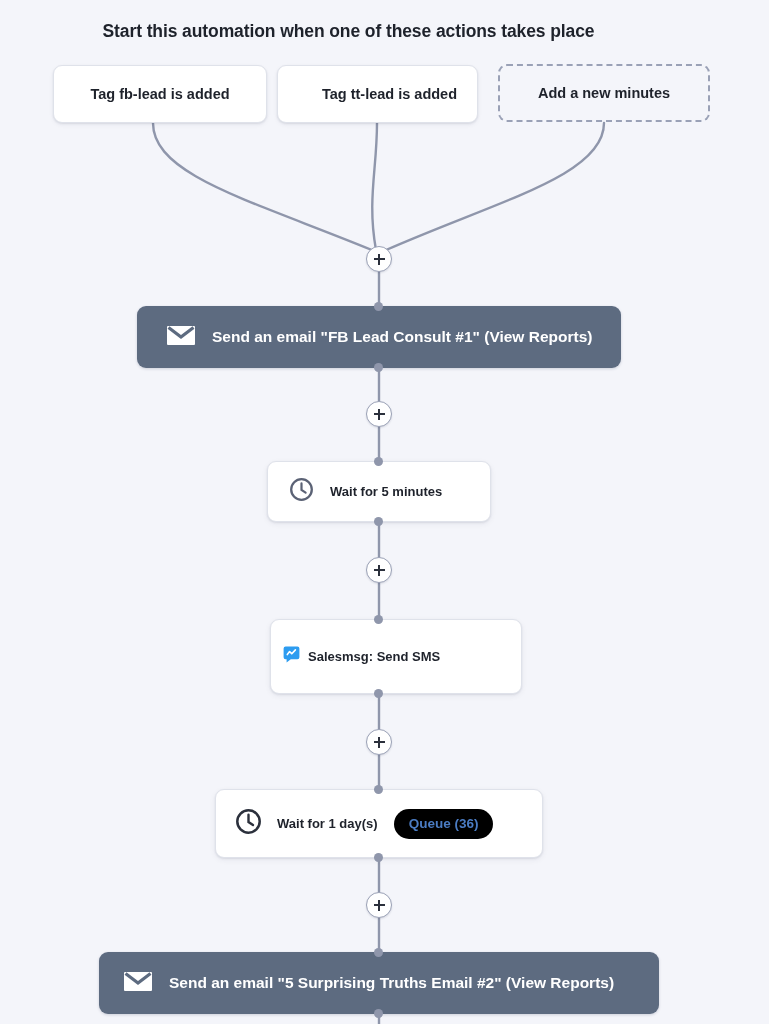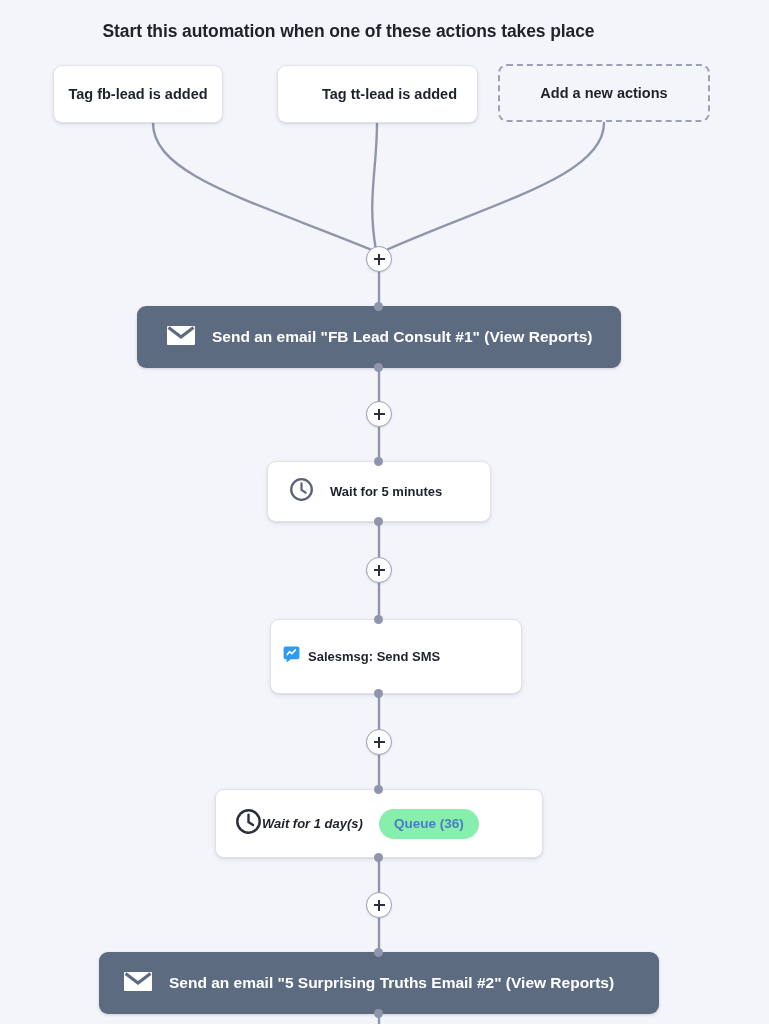--- a/index.html
+++ b/index.html
@@ -89,21 +89,21 @@
   .step.email .label {
     color: #ffffff;
     font-size: 15.5px;
   }
 
   
   .icon { flex: none; display: block; }
 
   .badge {
     margin-left: 16px;
-    background: #86efac;
+    background: #000000;
     color: #4b7cc3;
     font-size: 13.5px;
     font-weight: bold;
     border-radius: 999px;
     padding: 7px 15px 8px 15px;
     white-space: nowrap;
   }
 
   
   .plus {
@@ -157,30 +157,30 @@
       <path d="M379,521 L379,558"></path>
       <path d="M379,583 L379,620"></path>
       <path d="M379,693 L379,730"></path>
       <path d="M379,755 L379,790"></path>
       <path d="M379,857 L379,893"></path>
       <path d="M379,918 L379,953"></path>
       <path d="M379,1013 L379,1024"></path>
     </g>
   </svg>
 
-  <div class="trigger" style="left:53px; top:65px; width:170px;">
+  <div class="trigger" style="left:53px; top:65px; width:214px;">
     <span>Tag fb-lead is added</span>
   </div>
 
   <div class="trigger" style="left:277px; top:65px; width:201px;padding-left:24px;">
     <span>Tag tt-lead is added</span>
   </div>
 
   <div class="trigger dashed" style="left:498px; top:64px; width:212px;">
-    <span>Add a new actions</span>
+    <span>Add a new minutes</span>
   </div>
 
   <div class="plus" style="left:366px; top:246px;"></div>
 
   <div class="step email" style="left:137px; top:306px; width:484px; height:62px; padding-left:30px;">
     <span class="icon">
       <svg width="28" height="21" viewBox="0 0 28 21">
         <path d="M1 1 h26 a1 1 0 0 1 1 1 v17 a1 1 0 0 1 -1 1 h-26 a1 1 0 0 1 -1 -1 v-17 a1 1 0 0 1 1 -1 z" fill="#ffffff"></path>
         <path d="M1.5 2.5 L14 12 L26.5 2.5" fill="none" stroke="#5d6b80" stroke-width="3.2"></path>
       </svg>
@@ -221,21 +221,21 @@
 
   <div class="plus" style="left:366px; top:729px;"></div>
 
   <div class="step" style="left:215px; top:789px; width:328px; height:69px; padding-left:19px;">
     <span class="icon">
       <svg width="27" height="27" viewBox="0 0 27 27">
         <circle cx="13.5" cy="13.5" r="11.2" fill="none" stroke="#2b303c" stroke-width="2.5"></circle>
         <path d="M13.5 6.8 V14 L18 17" fill="none" stroke="#2b303c" stroke-width="2.4" stroke-linecap="round"></path>
       </svg>
     </span>
-    <span class="label" style="font-style:italic;">Wait for 1 day(s)</span>
+    <span class="label" style="margin-left:15px;">Wait for 1 day(s)</span>
     <span class="badge">Queue (36)</span>
   </div>
   <div class="dot" style="left:374px; top:785px;"></div>
   <div class="dot" style="left:374px; top:853px;"></div>
 
   <div class="plus" style="left:366px; top:892px;"></div>
 
   <div class="step email" style="left:99px; top:952px; width:560px; height:62px; padding-left:25px;">
     <span class="icon">
       <svg width="28" height="21" viewBox="0 0 28 21">

